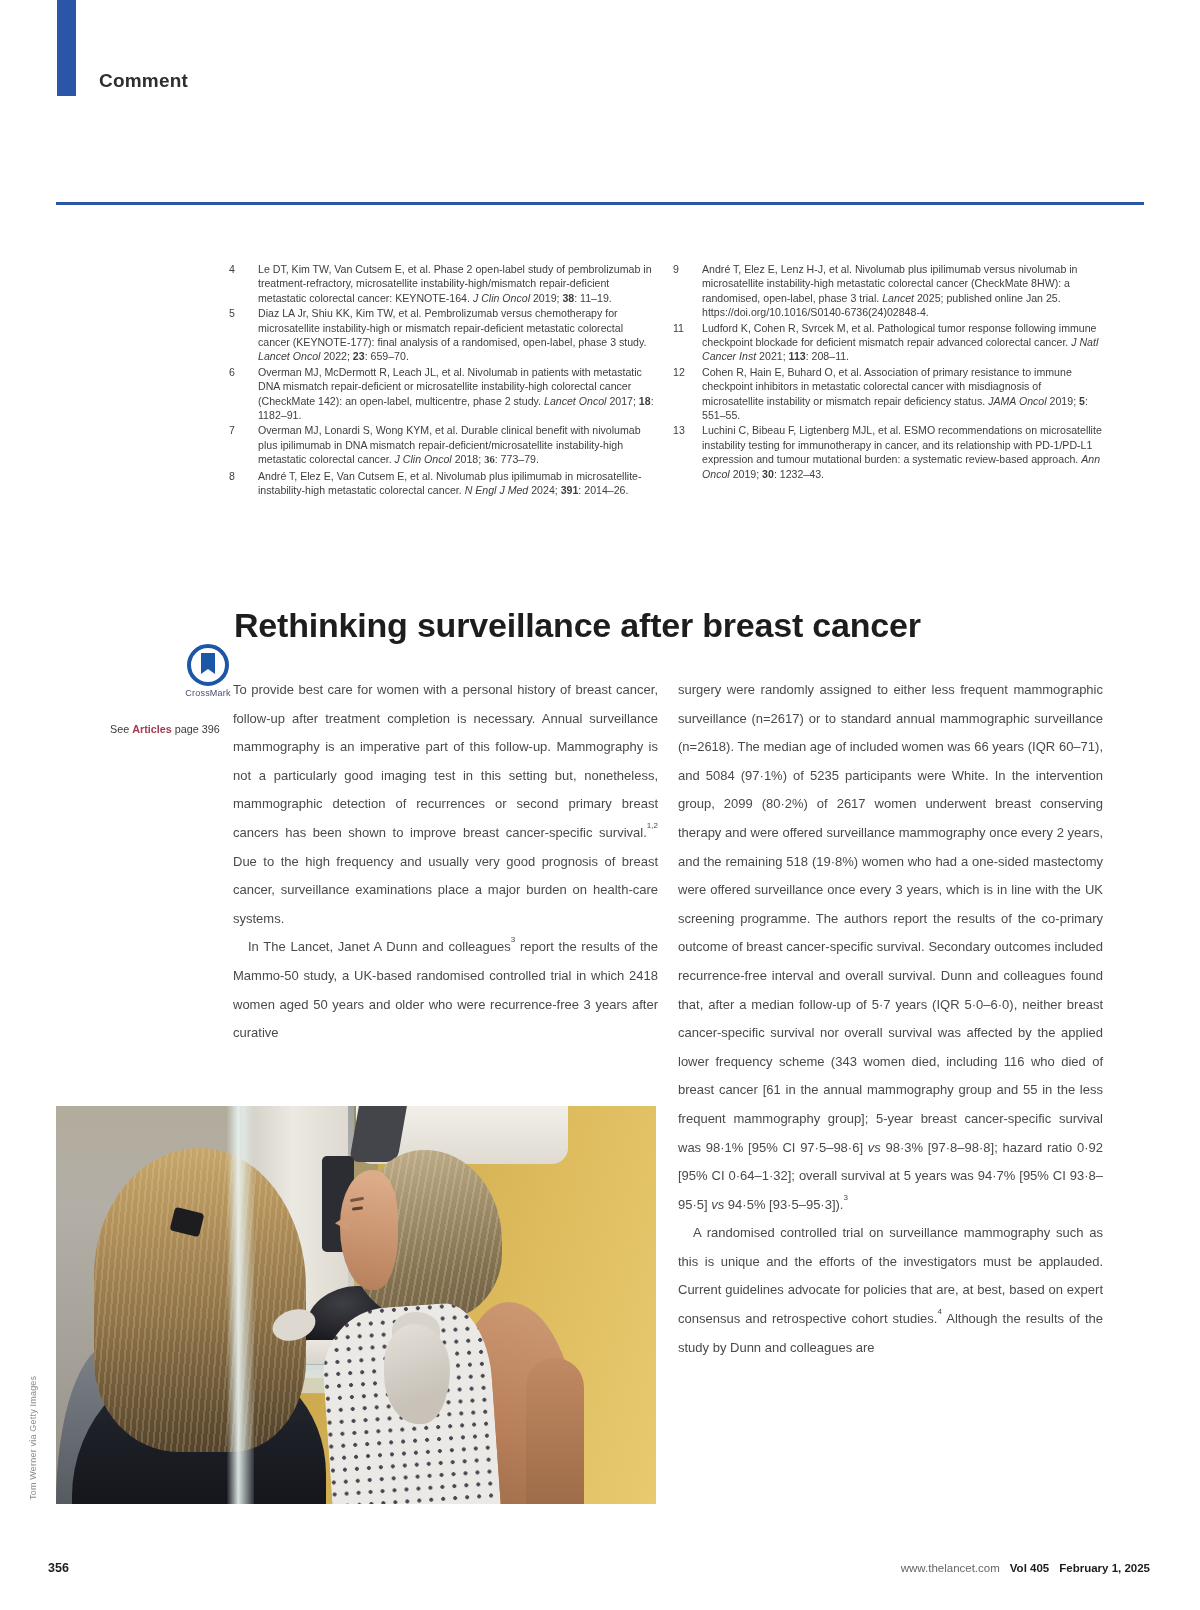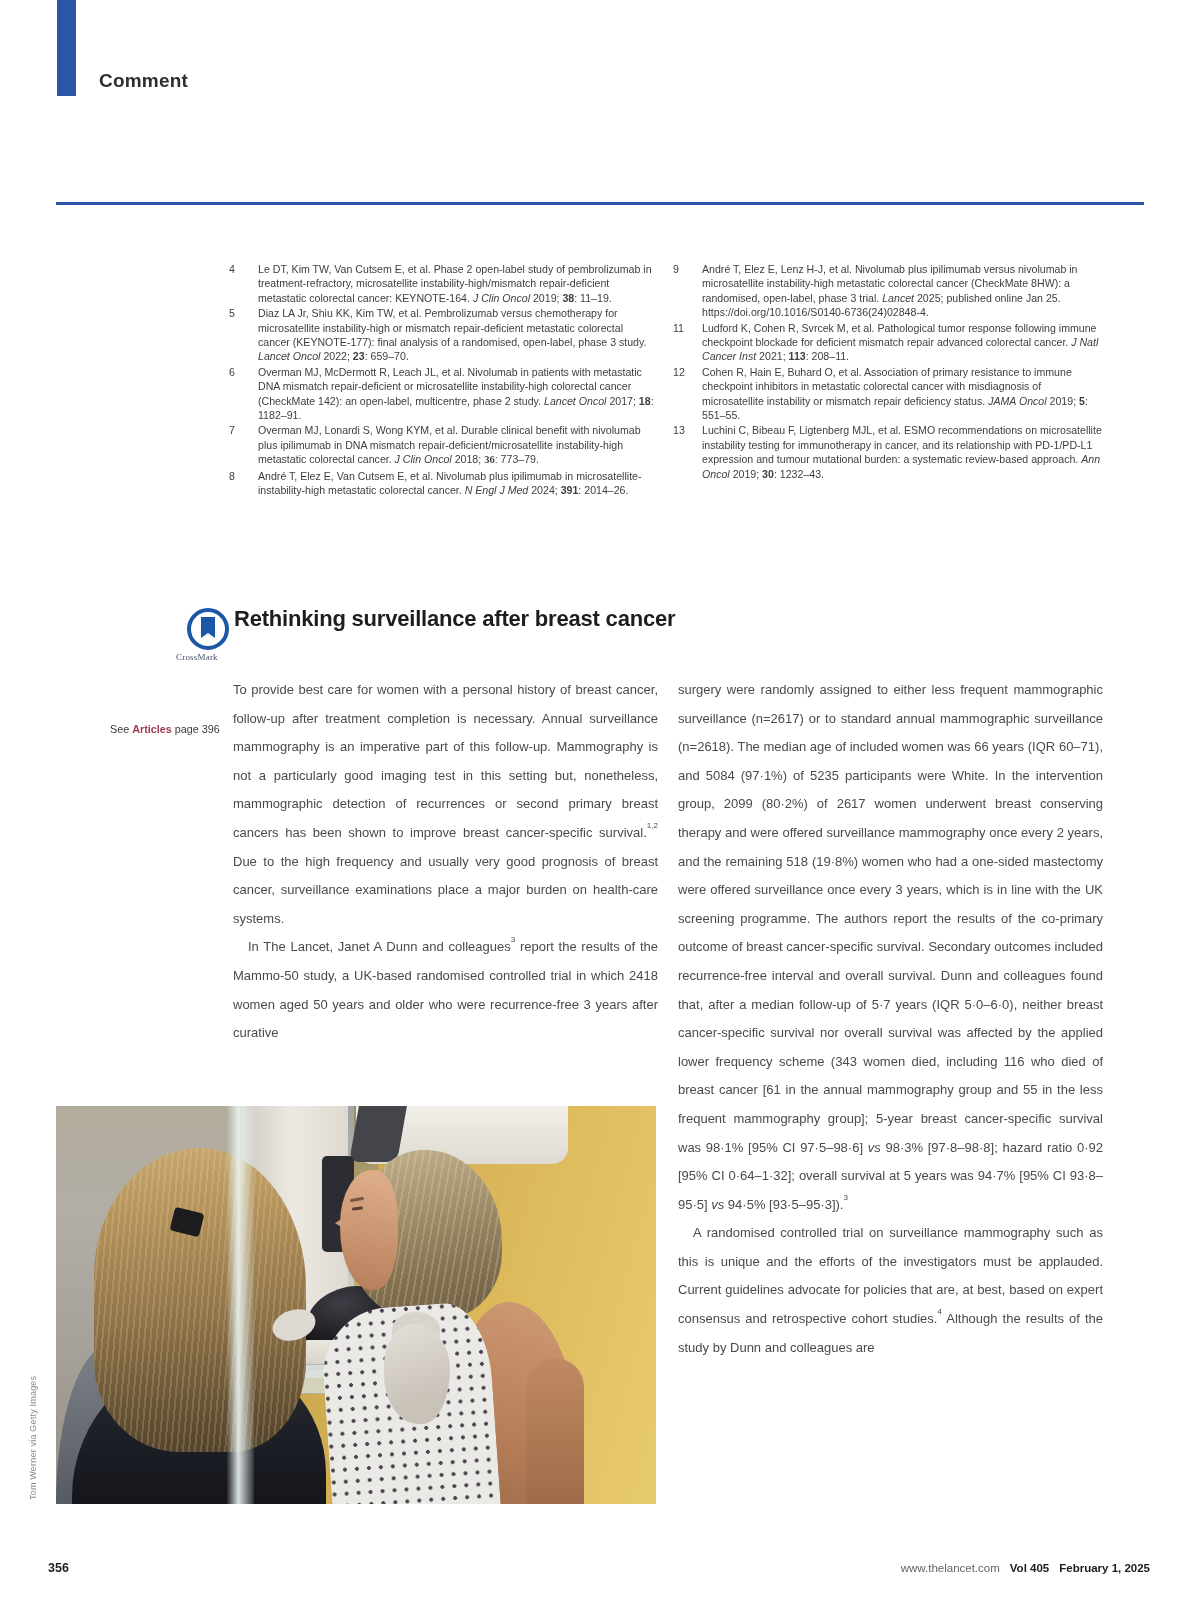--- a/index.html
+++ b/index.html
@@ -12,26 +12,26 @@
   .comment-label{position:absolute;left:99px;top:70px;font-size:19px;font-weight:bold;color:#2e2e30;letter-spacing:0.2px;}
   .header-rule{position:absolute;left:56px;top:202px;width:1088px;height:3px;background:#2b55a7;}
   
   .refs{position:absolute;top:262px;width:428px;font-size:10.6px;line-height:14.4px;color:#3e3e40;}
   .refs-left{left:229px;}
   .refs-right{left:673px;width:430px;}
   .ref-item{display:flex;margin-bottom:1px;}
   .ref-num{width:29px;flex:none;}
   .ref-text{flex:1;}
   
-  .crossmark{position:absolute;left:176px;top:608px;width:64px;text-align:left;cursor:pointer;font-family:Liberation Serif, serif;}
+  .crossmark{position:absolute;left:176px;top:644px;width:64px;text-align:center;cursor:pointer;}
   .crossmark-circle{width:34px;height:34px;border:4px solid #1b57a6;border-radius:50%;background:#fff;margin:0 auto;position:relative;}
   .crossmark-ribbon{position:absolute;left:10px;top:5px;width:14px;height:21px;background:#1b57a6;
     clip-path:polygon(0 0,100% 0,100% 100%,50% 76%,0 100%);}
   .crossmark-label{font-size:9px;color:#47506b;margin-top:2px;letter-spacing:0.2px;}
-  .article-title{position:absolute;left:234px;top:606px;font-size:22px;font-weight:bold;color:#1d1d1f;letter-spacing:-0.2px;}
+  .article-title{position:absolute;left:234px;top:606px;font-size:34px;font-weight:bold;color:#1d1d1f;letter-spacing:-0.2px;}
   .see-note{position:absolute;left:110px;top:691px;font-size:10.8px;color:#3a3a3c;margin-top:32px;}
   .see-note .art-link{color:#a23a50;font-weight:bold;cursor:pointer;}
   
   .bodycol{position:absolute;top:676px;width:425px;font-size:13px;line-height:28.6px;color:#4a4a4c;text-align:justify;}
   .col-left{left:233px;}
   .col-right{left:678px;}
   .body-para{margin:0;}
   .body-para.indent{text-indent:15px;}
   sup{font-size:62%;line-height:0;position:relative;top:-0.45em;}
   

